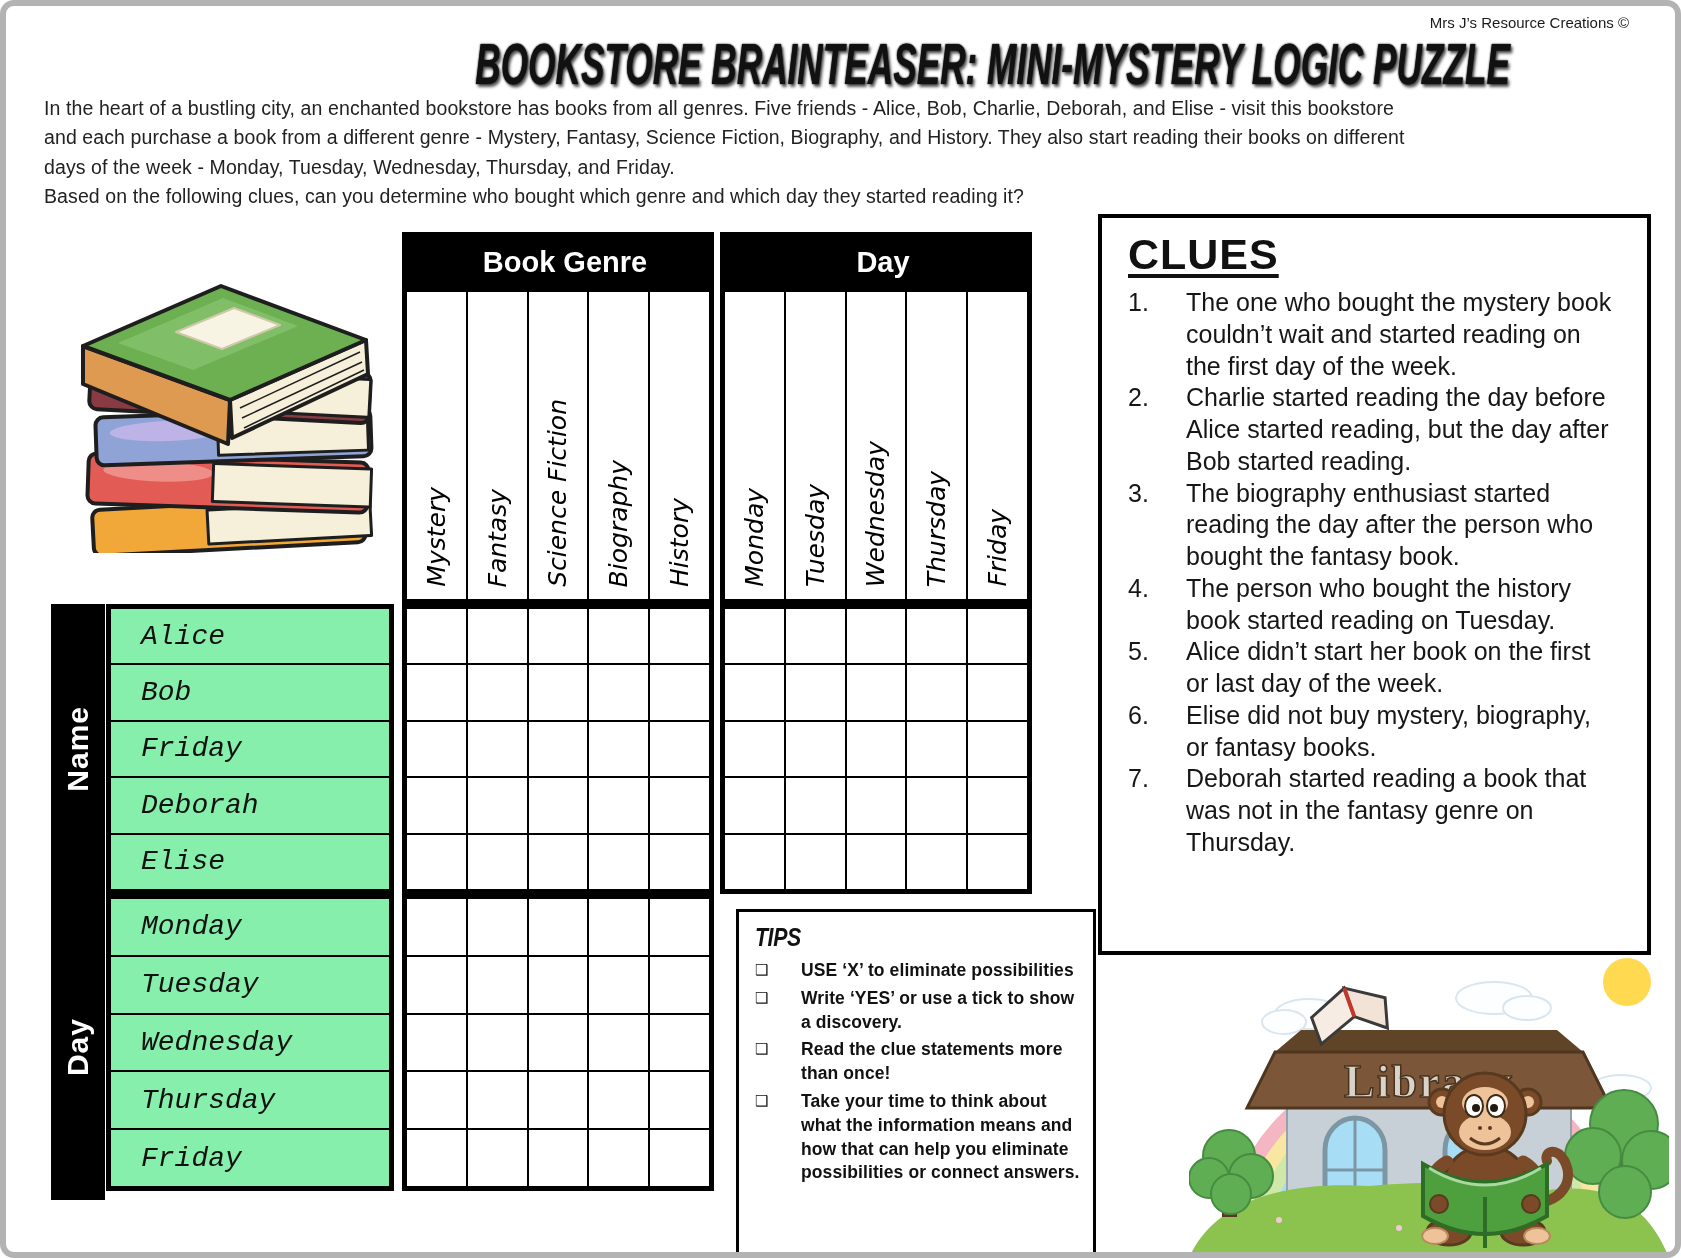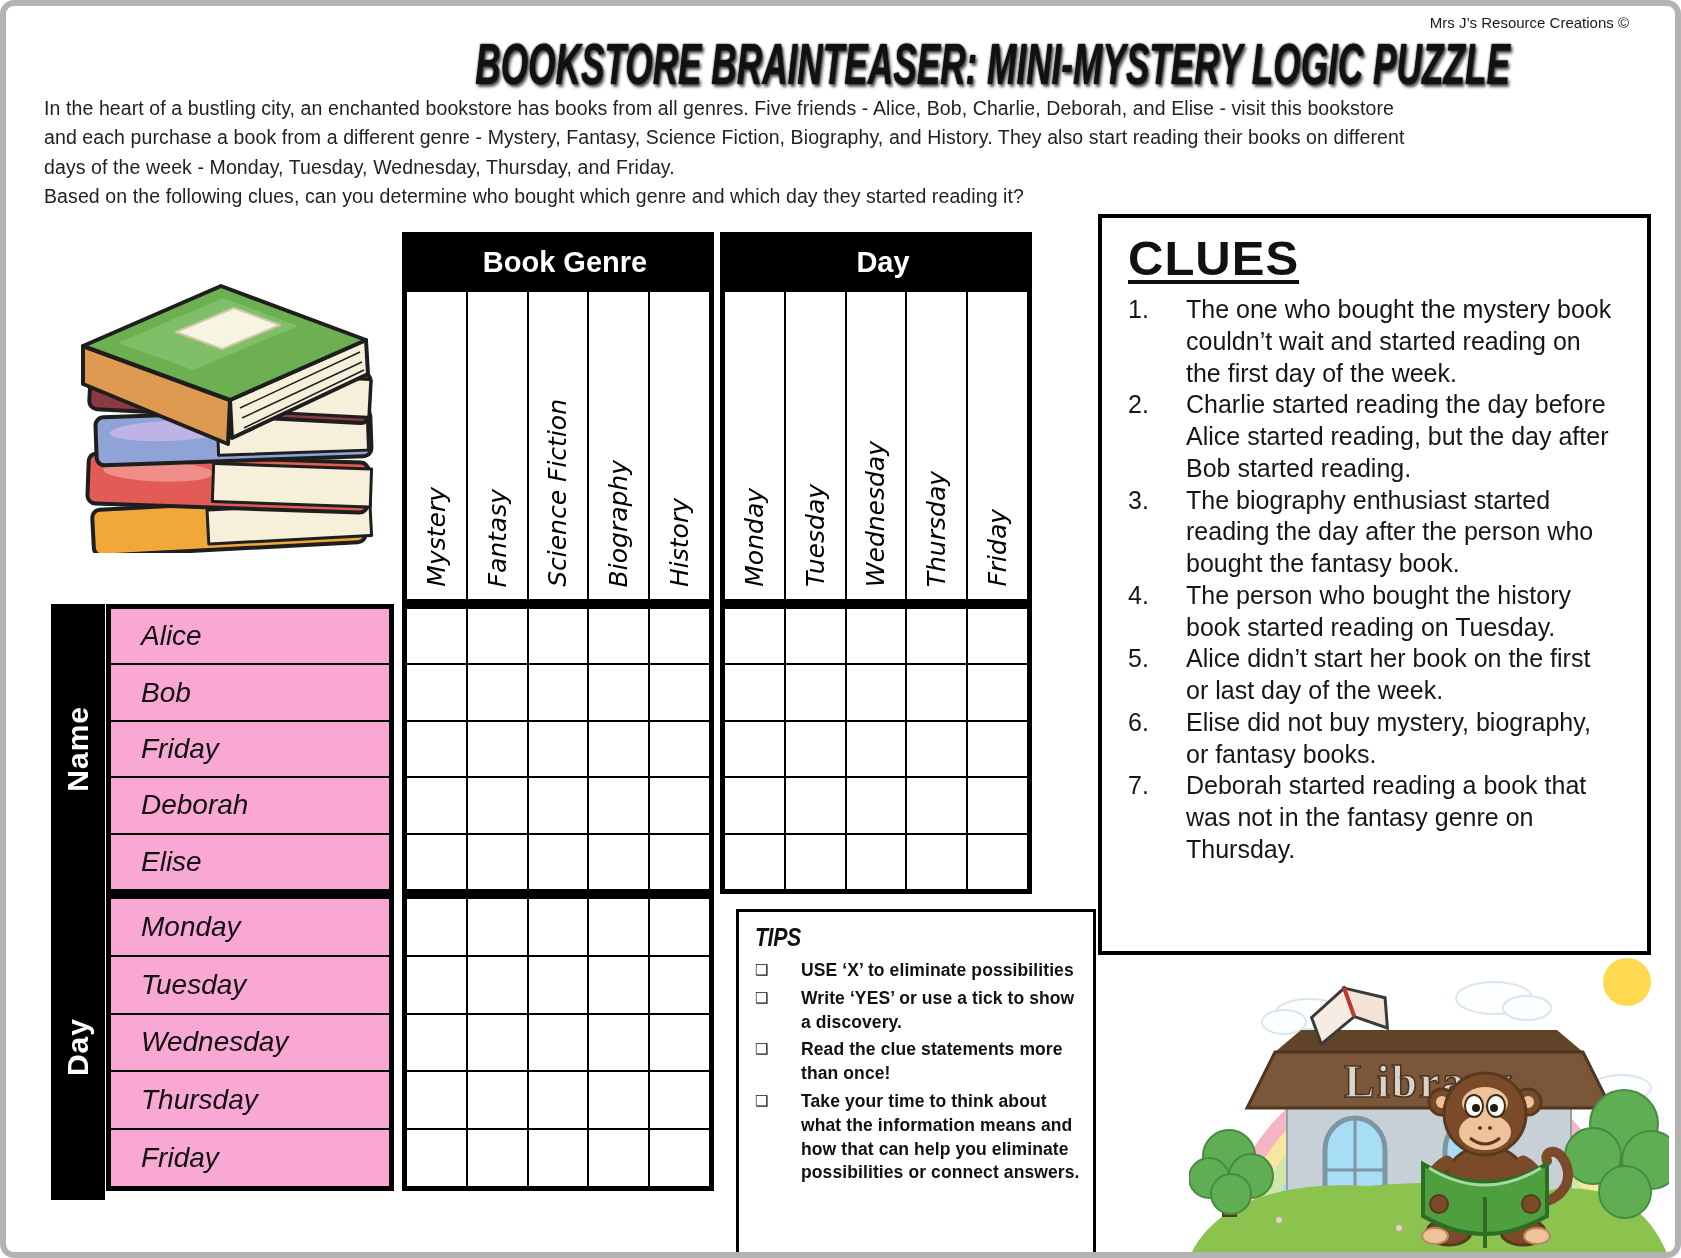--- a/index.html
+++ b/index.html
@@ -26,30 +26,30 @@
     border:5px solid #000; border-top:none; box-sizing:border-box;}
   .colhead{background:#fff; display:flex; flex-direction:column; align-items:center;
     justify-content:flex-end; padding-bottom:12px; box-sizing:border-box;}
   .vtext{writing-mode:vertical-rl; transform:rotate(180deg);
     font-family:"DejaVu Sans", sans-serif; font-style:italic; font-size:25px; color:#000;}
   .sidebar{background:#000; display:flex; align-items:center; justify-content:center;}
   .sidebar .vlabel{writing-mode:vertical-rl; transform:rotate(180deg); color:#fff;
     font-weight:700; font-size:30px; letter-spacing:1px;}
   .rowlabels{display:grid; grid-template-rows:repeat(5,1fr); gap:2px; background:#000;
     border:5px solid #000; box-sizing:border-box;}
-  .rowlabel{background:#f9a8d4; display:flex; align-items:center; padding-left:30px;
-    font-family:Liberation Sans, sans-serif; font-style:italic; font-size:28px;}
+  .rowlabel{background:#86efac; display:flex; align-items:center; padding-left:30px;
+    font-family:Liberation Mono, monospace; font-style:italic; font-size:28px;}
   .cellblock{display:grid; grid-template-columns:repeat(5,1fr); grid-template-rows:repeat(5,1fr);
     gap:2px; background:#000; border:5px solid #000; box-sizing:border-box;}
   .cell{background:#fff;}
 
   
   .cluesbox{left:1092px; top:208px; width:553px; height:741px; border:4px solid #000;
     box-sizing:border-box; padding:12px 34px 0 26px; background:#fff; overflow:hidden;}
-  .clues-h{font-size:49px; font-weight:700; letter-spacing:1px; text-decoration:underline;
+  .clues-h{font-size:43px; font-weight:700; letter-spacing:1px; text-decoration:underline;
     text-decoration-thickness:4px; text-underline-offset:5px; margin:0 0 8px 0;}
   .clueslist{list-style:none; counter-reset:c; margin:0; padding:0;}
   .clueslist li{counter-increment:c; display:flex; font-size:25px; line-height:1.27; color:#161616;}
   .clueslist li::before{content:counter(c) "."; flex:0 0 58px; width:58px;}
   .clueslist li .ctxt{flex:1;}
 
   
   .tipsbox{left:730px; top:903px; width:360px; height:401px; border:3px solid #000;
     box-sizing:border-box; padding:10px 10px 0 16px; background:#fff; overflow:hidden;}
   .tips-h{font-style:italic; font-weight:900; font-size:26px; transform:scaleX(.82);

